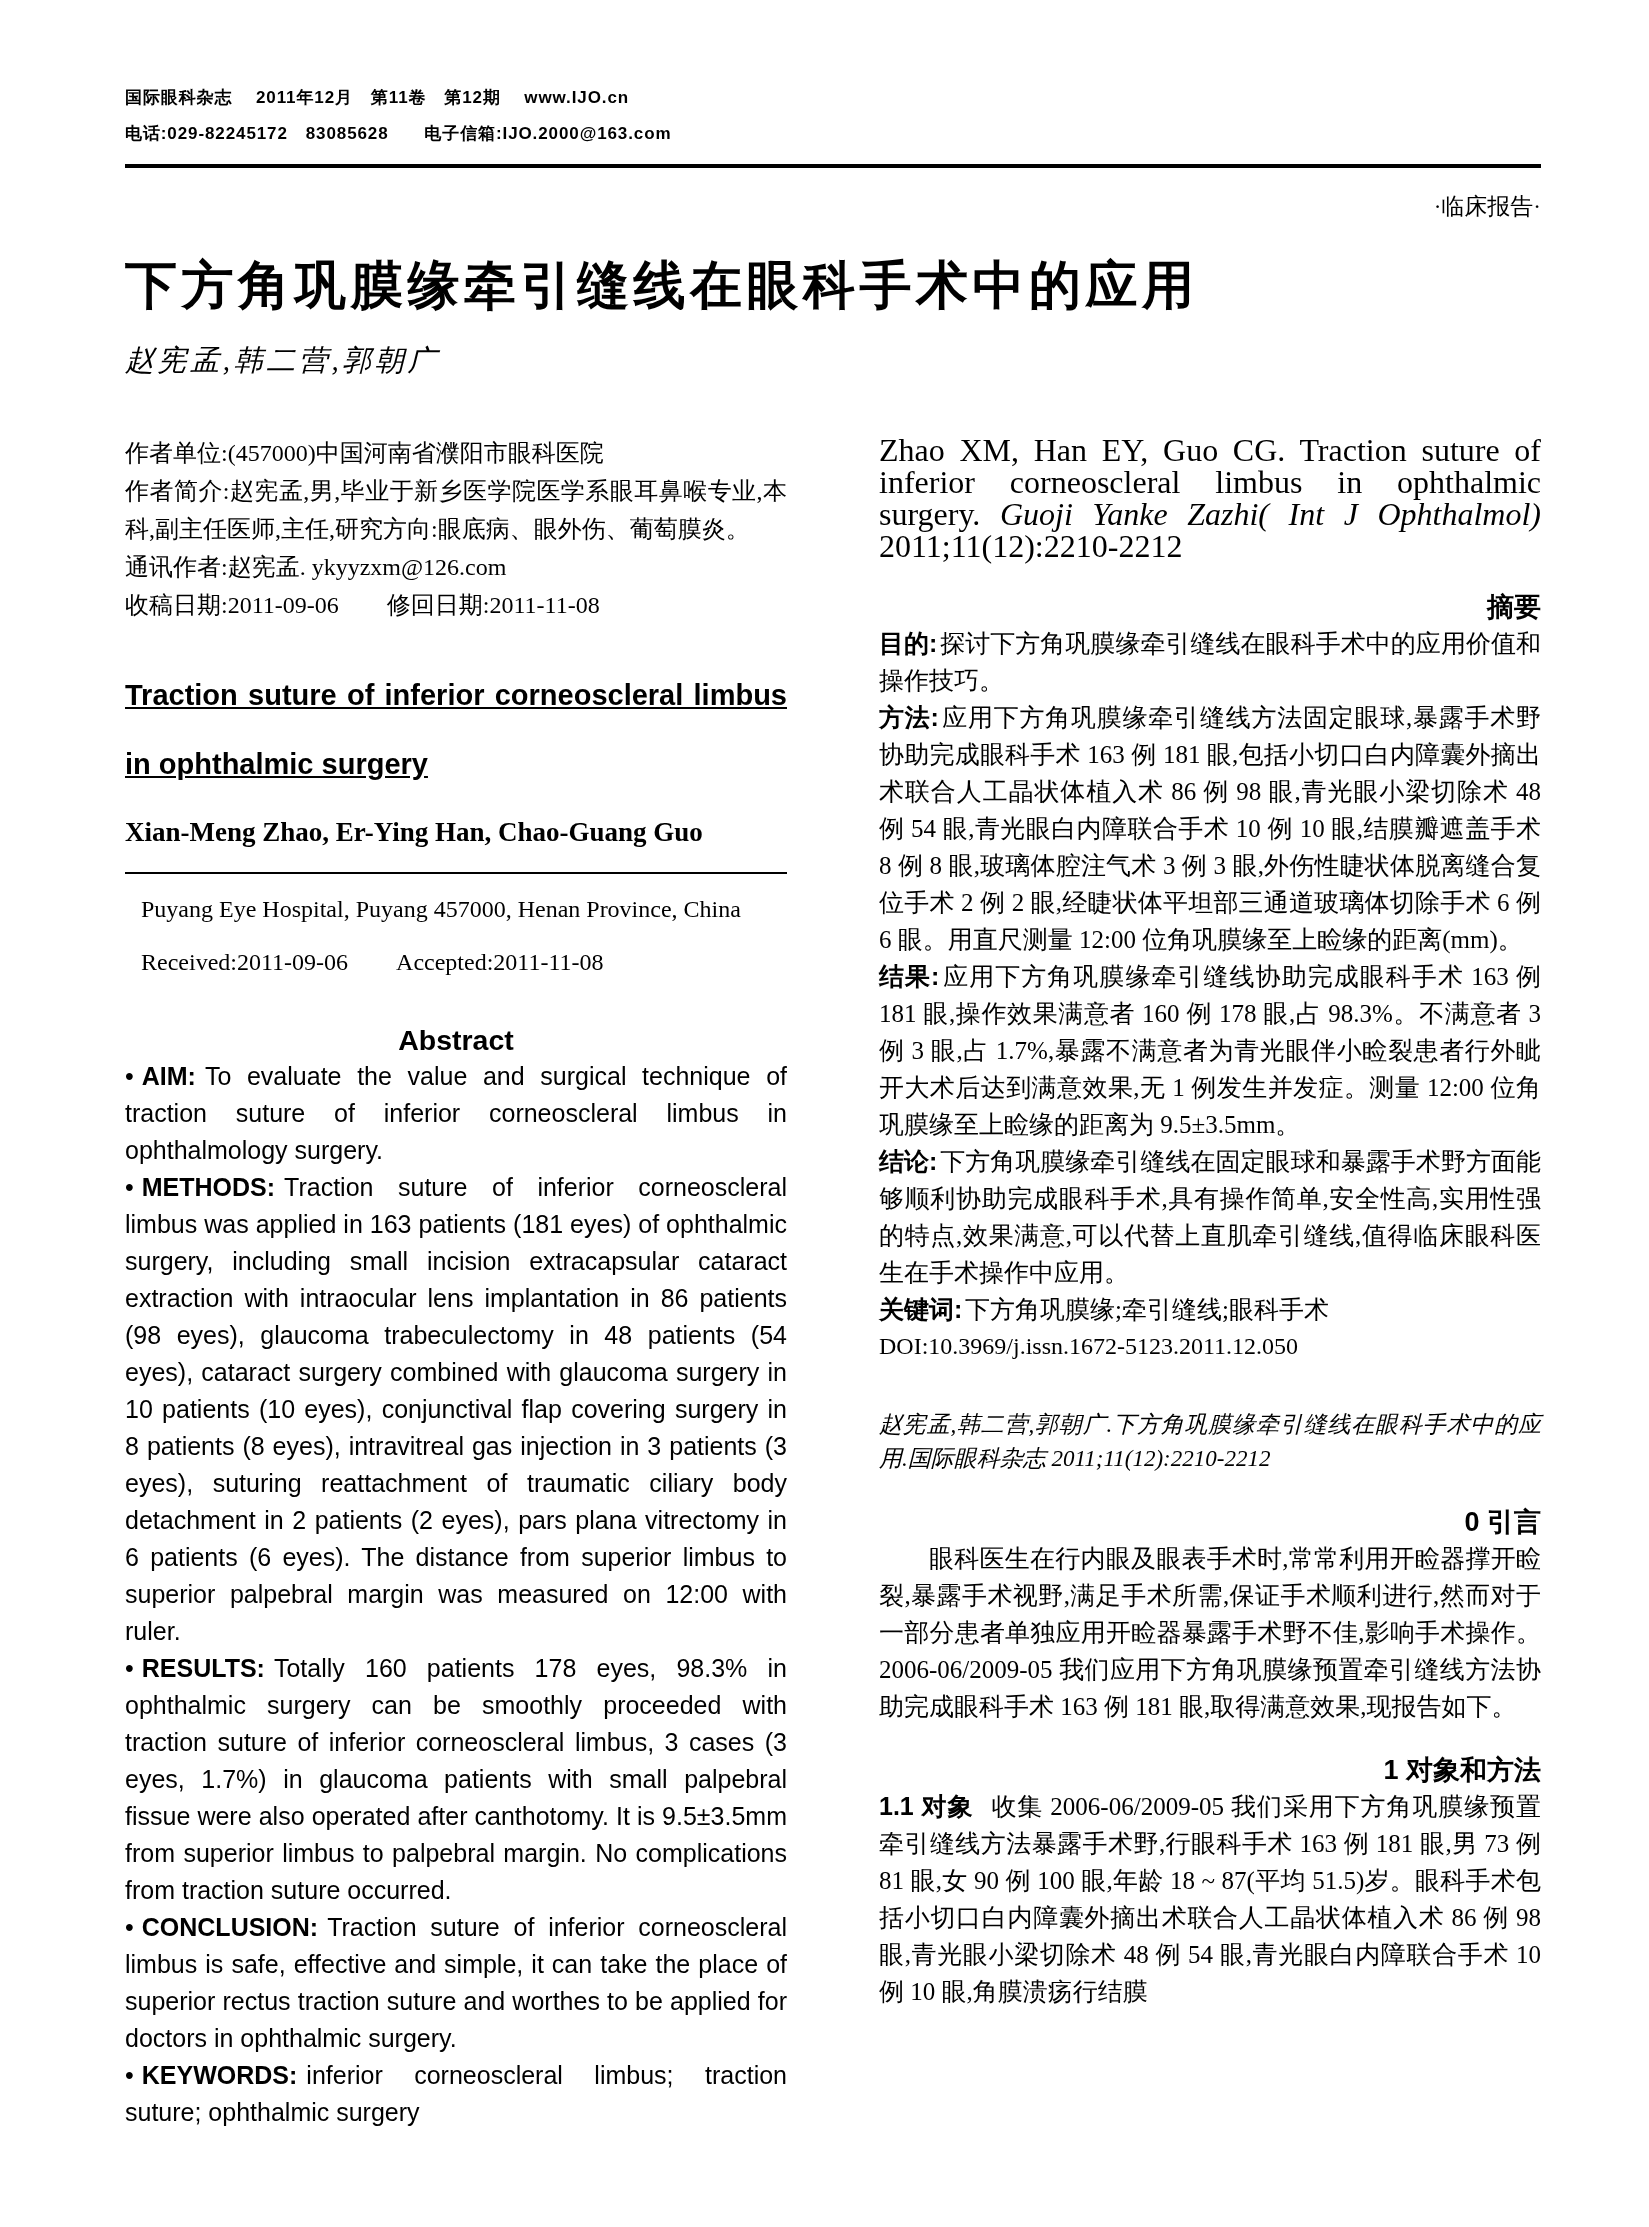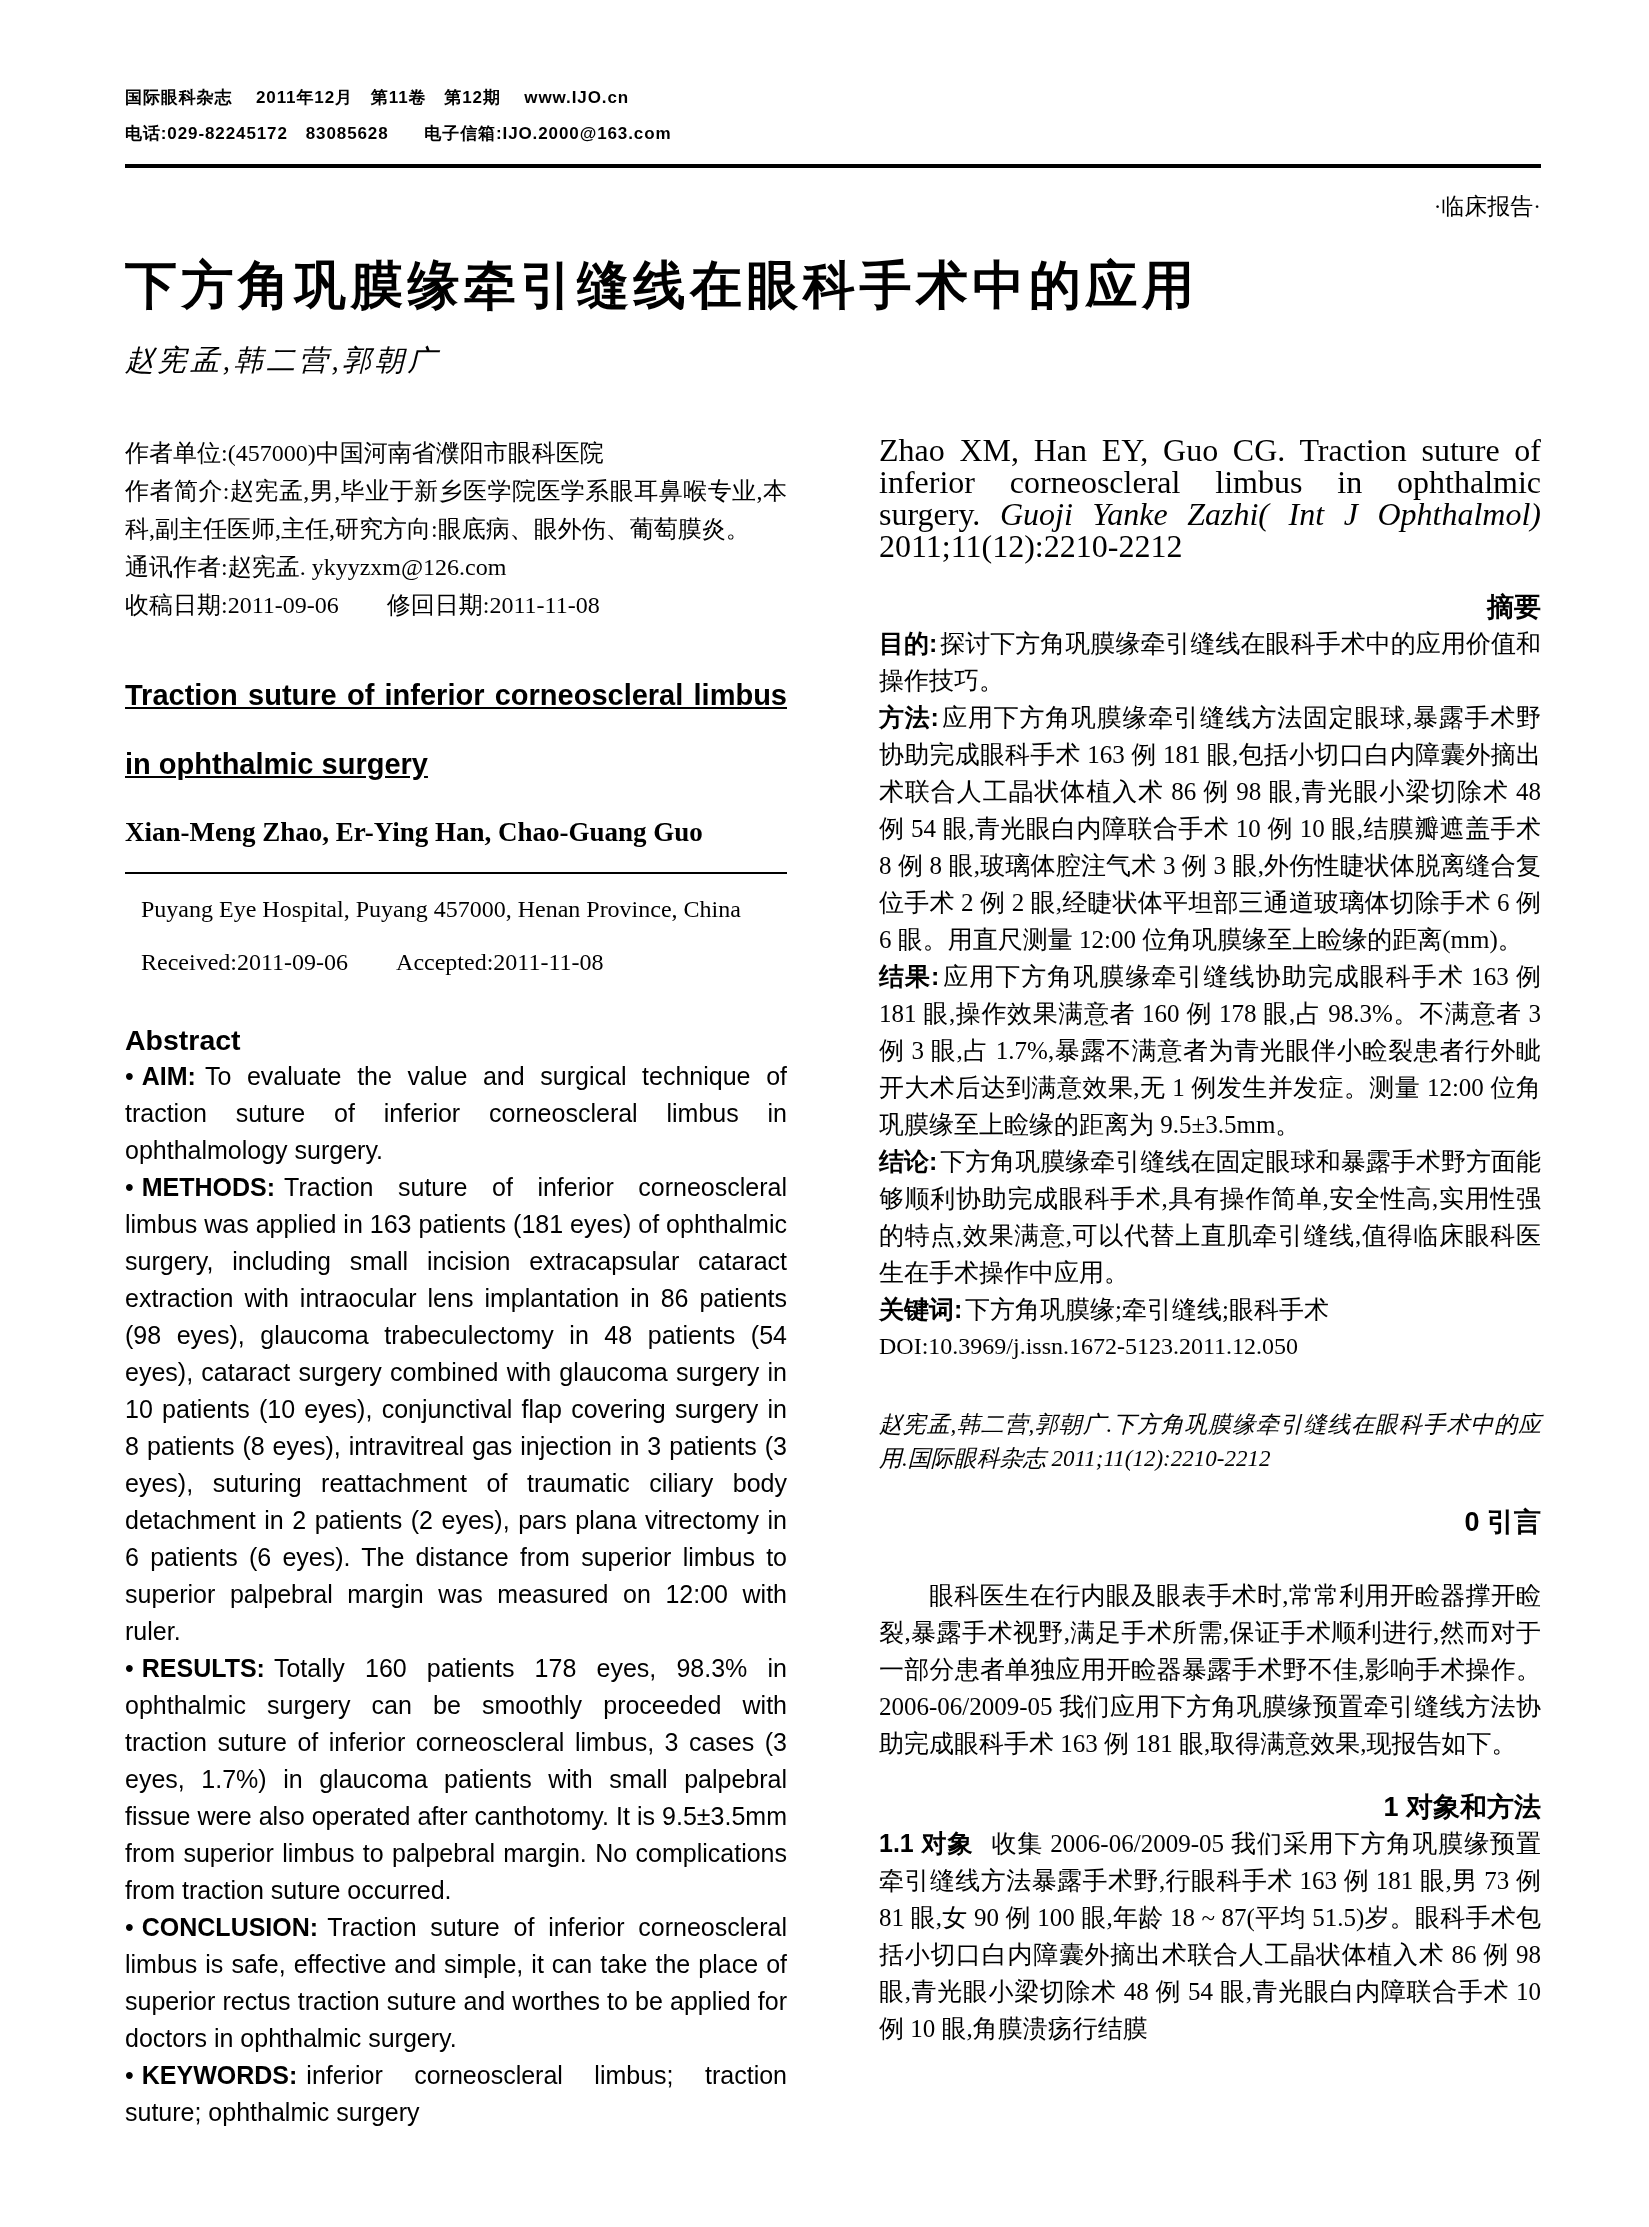--- a/index.html
+++ b/index.html
@@ -41,21 +41,21 @@
     font-family:"Liberation Sans","DejaVu Sans",sans-serif;
     font-weight:bold;font-size:29px;line-height:69px;text-align:justify;text-decoration:underline;
   }
   .authors-en{margin:15px 0 0 0;font-weight:bold;font-size:27px;line-height:36px;}
   .col-rule{border:none;border-top:2.7px solid #000;margin:22px 0 0 0;}
   .affil p{margin:16px;font-size:24px;line-height:37px;text-align:justify;}
   .affil{margin-top:17px;}
   .abstract-heading{
     margin:41px 0 0 0;
     font-family:"Liberation Sans","DejaVu Sans",sans-serif;
-    font-weight:bold;font-size:28.5px;line-height:36px;
+    font-weight:bold;font-size:28.5px;line-height:36px;text-align:center;
   }
   .apara{
     margin:0;font-family:"Liberation Sans","DejaVu Sans",sans-serif;
     font-size:25px;line-height:37px;text-align:justify;
   }
   .apara:first-of-type{margin-top:4.5px;}
   .bullet{margin-right:8px;}
   .enlabel{margin-right:9px;font-weight:bold;}
   
   .citation-en{margin:0;font-size:32px;line-height:32px;text-align:justify;}
@@ -63,21 +63,21 @@
     font-family:"Liberation Sans","DejaVu Sans",sans-serif;
     font-weight:bold;font-size:27px;line-height:35px;margin:28.5px 0 0 0;text-align:right;
   }
   .cnpara{margin:0;font-size:25px;line-height:37px;text-align:justify;}
   .cnlabel{
     font-family:"Liberation Sans","DejaVu Sans",sans-serif;
     font-weight:bold;margin-right:2.7px;
   }
   .doi-line{margin:0;font-size:24px;line-height:37px;}
   .citation-cn{margin:43px 0 0 0;font-size:23px;line-height:34px;font-style:italic;text-align:justify;}
-  .intro-para{text-indent:2em;margin-top:37px;}
+  .intro-para{text-indent:2em;}
   .inlinelabel{
     font-family:"Liberation Sans","DejaVu Sans",sans-serif;
     font-weight:bold;margin-right:18px;
   }
 </style>
 </head>
 <body>
 
 <div class="page">
 

